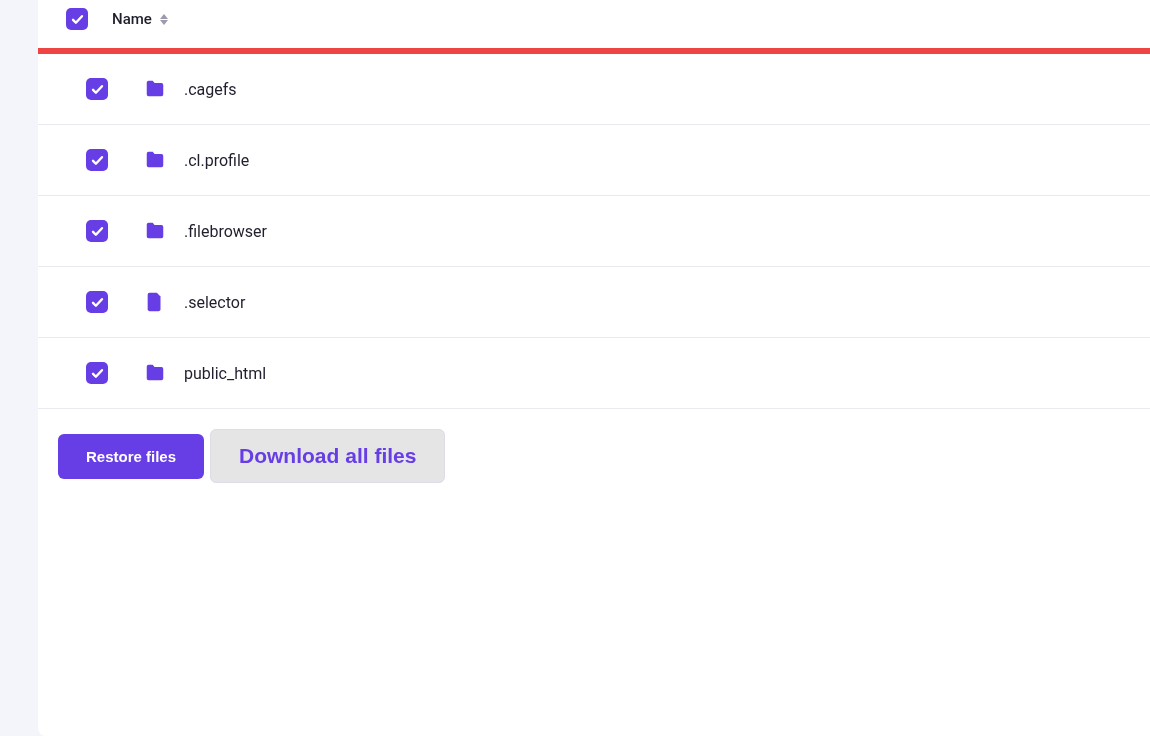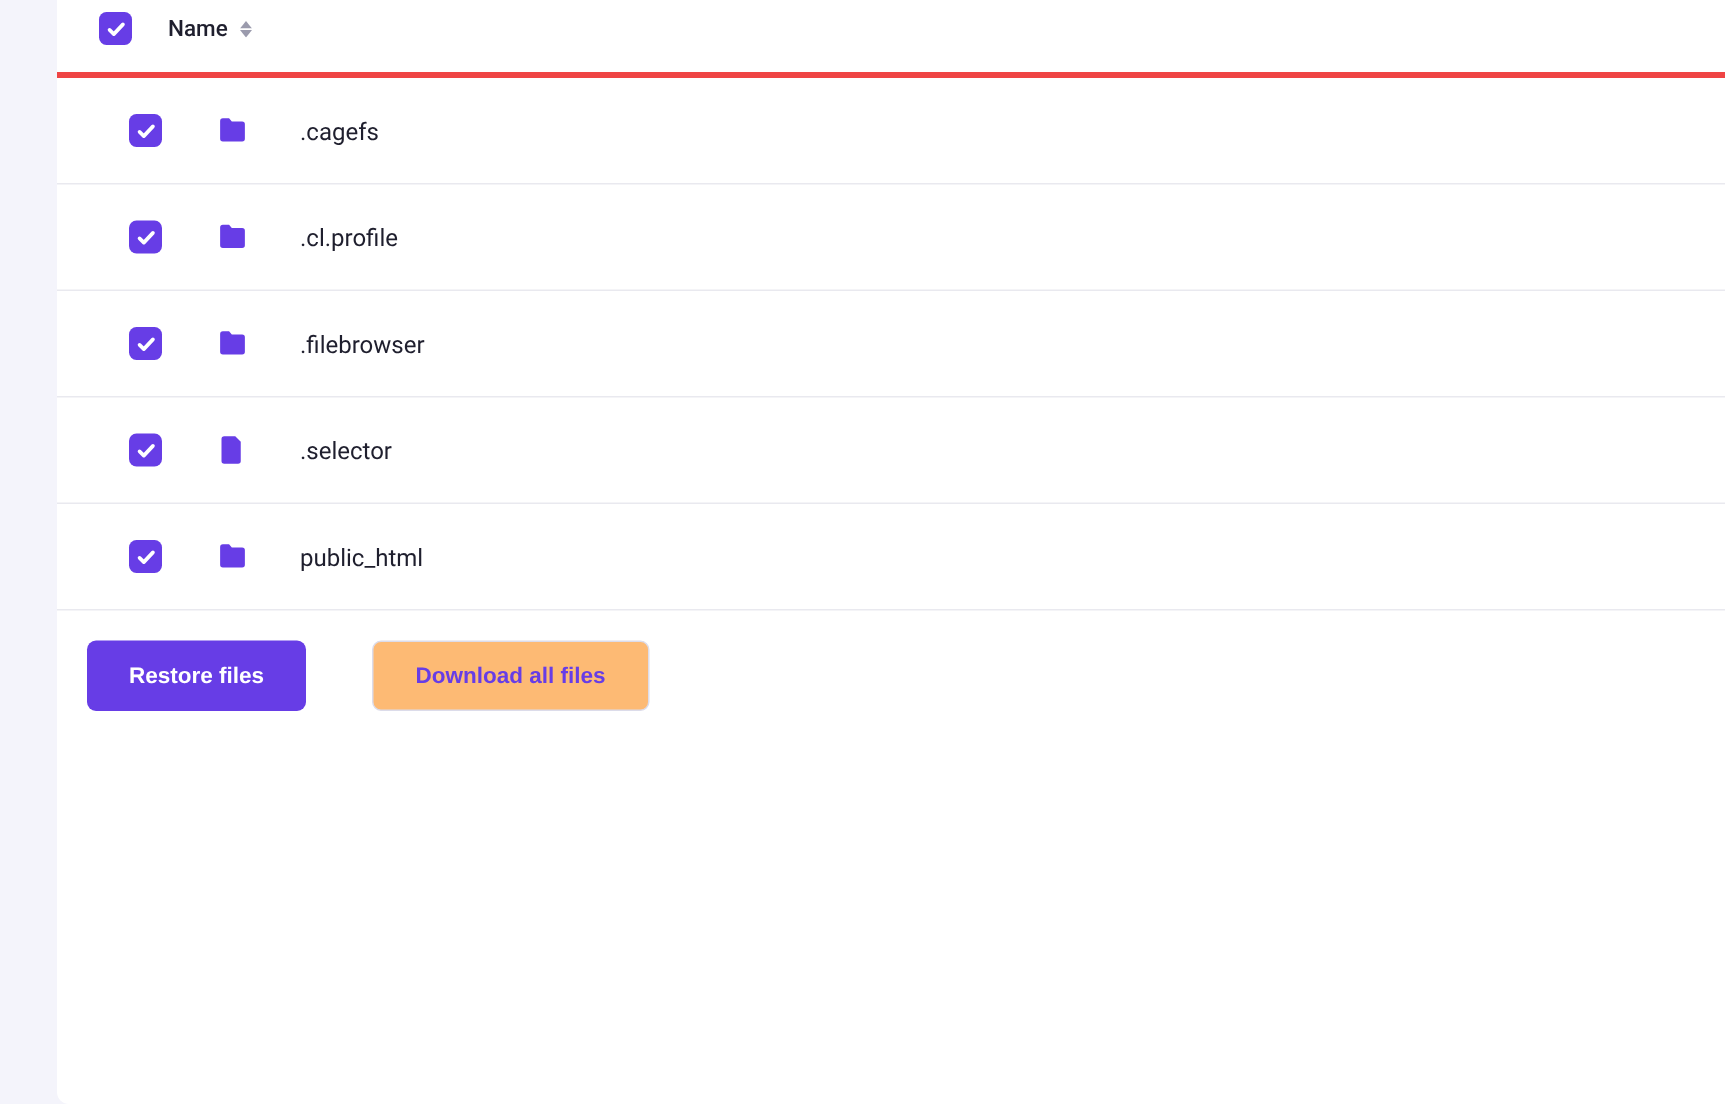--- a/index.html
+++ b/index.html
@@ -16,21 +16,21 @@
       margin-left: 38px;
       width: calc(100% - 38px);
       height: 100%;
       position: relative;
       border-radius: 0 0 0 8px;
     }
     .table-header {
       display: flex;
       align-items: center;
       padding: 8px 28px 18px 28px;
-      border-bottom: 4px solid #ef4444;
+      border-bottom: 6px solid #ef4444;
       gap: 24px;
     }
     .checkbox {
       width: 22px;
       height: 22px;
       border-radius: 5px;
       background: #673de6;
       display: flex;
       align-items: center;
       justify-content: center;
@@ -58,57 +58,57 @@
     .row {
       display: flex;
       align-items: center;
       padding: 24px 28px 24px 48px;
       border-bottom: 1px solid #e9e9ef;
       gap: 36px;
     }
     .row .name-cell {
       display: flex;
       align-items: center;
-      gap: 34px;
+      gap: 18px;
     }
     .item-icon {
       color: #673de6;
       display: flex;
       align-items: center;
     }
     .item-icon svg { width: 22px; height: 22px; }
     .item-label {
       font-size: 16px;
       color: #1f1f2e;
     }
     .footer {
       display: flex;
-      gap: 20px;
+      align-items: center;
+      gap: 6px;
       padding: 20px 20px 20px 20px;
     }
     .btn-primary {
       background: #673de6;
       color: #ffffff;
       border: none;
       border-radius: 6px;
       padding: 14px 28px;
       font-size: 15px;
       font-weight: 700;
       cursor: pointer;
     }
     .btn-secondary {
-      background: #fdba74;
+      background: #e5e5e5;
       color: #673de6;
       border: 1px solid #dcdcea;
       border-radius: 6px;
       padding: 14px 28px;
-      font-size: 15px;
+      font-size: 21px;
       font-weight: 700;
       cursor: pointer;
-      margin-left: 24px;
     }
   </style>
 </head>
 <body>
 
 <div class="container">
 
   <div class="table-header">
     <div class="checkbox">
       <svg viewBox="0 0 16 16" fill="none" stroke="#fff" stroke-width="3" stroke-linecap="round" stroke-linejoin="round">

